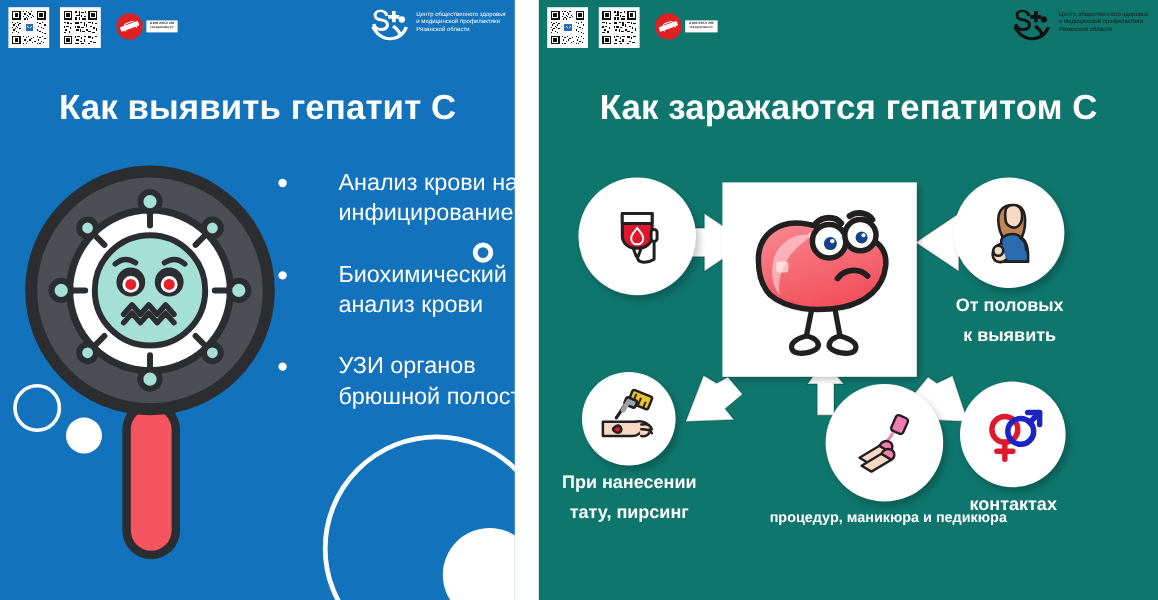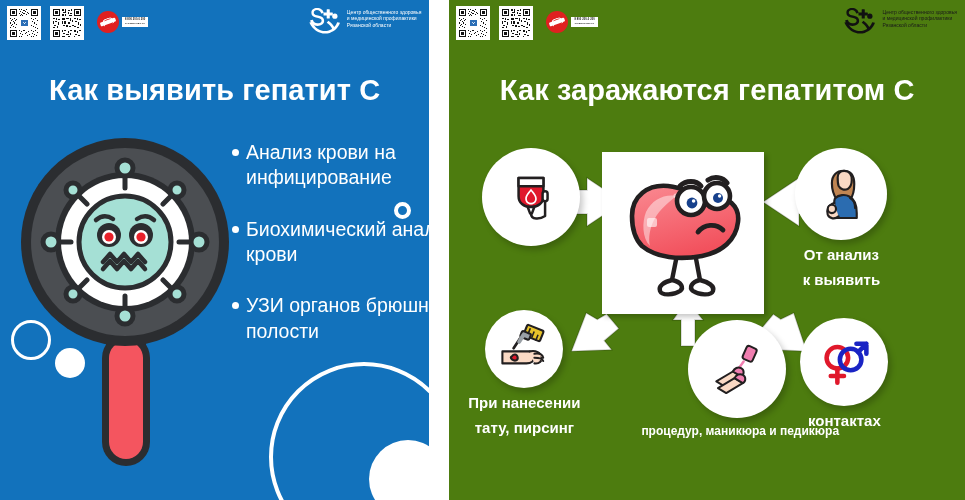--- a/index.html
+++ b/index.html
@@ -3,21 +3,21 @@
 <meta charset="utf-8">
 <style>
   html,body{margin:0;padding:0;background:#ffffff;}
   body{width:965px;height:500px;overflow:hidden;
        font-family:"Liberation Sans","DejaVu Sans",sans-serif;}
   .poster-pair{position:relative;width:965px;height:500px;display:flex;gap:20px;background:#fff;text-decoration:underline;}
 
   
   .panel{position:relative;overflow:hidden;height:500px;}
   .panel-left{width:478px;background:#1272BC;}
-  .panel-right{width:574px;background:#4d7c0f;}
+  .panel-right{width:574px;background:#0f766e;}
 
   
   .hdr{position:absolute;top:0;left:0;right:0;height:46px;}
   .qr-row{position:absolute;top:6px;left:7px;display:flex;align-items:flex-start;gap:9px;}
   .qr{width:34px;height:34px;background:#fff;padding:2px;box-sizing:border-box;}
   .qr svg{display:block;width:100%;height:100%;}
   .hotline{display:flex;align-items:center;gap:3px;margin-left:4px;margin-top:5px;}
   .hotline-circle{width:22px;height:22px;border-radius:50%;background:#E02020;position:relative;
                   display:flex;align-items:center;justify-content:center;}
   .hotline-circle .bar{position:absolute;width:16px;height:4px;background:#fff;transform:rotate(-20deg);border-radius:1px;}
@@ -52,21 +52,21 @@
              border:4px solid #fff;box-sizing:border-box;}
 
   
   .magnifier{position:absolute;left:18px;top:138px;width:215px;height:330px;}
   .magnifier svg{display:block;width:100%;height:100%;overflow:visible;}
 
   
   .bullets{position:absolute;left:232px;top:140px;width:240px;color:#fff;}
   .bullet{display:flex;align-items:flex-start;margin-bottom:26px;}
   .bullet .bdot{flex:0 0 auto;width:7px;height:7px;border-radius:50%;background:#fff;margin-top:9px;margin-right:7px;}
-  .bullet .btxt{font-size:19.5px;line-height:1.3;font-weight:400;}
+  .bullet .btxt{font-size:19.5px;line-height:1.3;font-weight:400;margin-left:36px;}
 
   
   .liverbox{position:absolute;left:153px;top:32px;width:162px;height:162px;background:#fff;
             box-shadow:3px 3px 5px rgba(0,0,0,.22);}
   .liverbox svg{display:block;width:100%;height:100%;}
   .diagram{position:absolute;left:0;top:120px;width:477px;height:380px;}
 
   .node{position:absolute;text-align:center;}
   .bubble{border-radius:50%;background:#fff;box-shadow:3px 4px 6px rgba(0,0,0,.22);
           display:flex;align-items:center;justify-content:center;margin:0 auto;}
@@ -600,21 +600,21 @@
             <g stroke="#221F20" stroke-width="2.6" stroke-linejoin="round" stroke-linecap="round">
               <path d="M24 22 C24 12 30 7 38 7 C47 7 51 13 51 23 C51 31 49 38 46 42 L30 42 C26 36 24 29 24 22 Z" fill="#C08552"></path>
               <path d="M31 15 C31 10 34 7 39 7 C45 7 48 11 48 18 C48 23 46 27 43 29 C39 31 34 29 32 25 C31 22 31 18 31 15 Z" fill="#FAD9C4"></path>
               <path d="M28 40 C32 36 40 35 45 38 C51 41 54 48 54 58 L54 64 L27 64 L27 52 C27 47 26 43 28 40 Z" fill="#2B6CB0"></path>
               <path d="M27 46 C20 48 17 54 19 60 C21 65 28 66 32 62" fill="#FAD9C4"></path>
               <circle cx="24" cy="53" r="5" fill="#FAD9C4"></circle>
               <path d="M46 40 C50 42 52 47 52 52" fill="none"></path>
             </g>
           </svg>
         </div>
-        <div class="nlabel">От анализ</div>
+        <div class="nlabel">От половых</div>
         <div class="nlabel">к выявить</div>
       </div>
 
       <div class="node n-tattoo">
         <div class="bubble">
           <svg viewBox="0 0 70 70" width="56" height="56">
             <g stroke="#221F20" stroke-width="2.6" stroke-linejoin="round" stroke-linecap="round">
               <rect x="36" y="8" width="22" height="14" rx="2" fill="#E8C32A" transform="rotate(22 47 15)"></rect>
               <rect x="31" y="14" width="12" height="8" rx="2" fill="#9AA0A6" transform="rotate(22 37 18)"></rect>
               <path d="M30 22 L22 34" stroke-width="3.4"></path>

